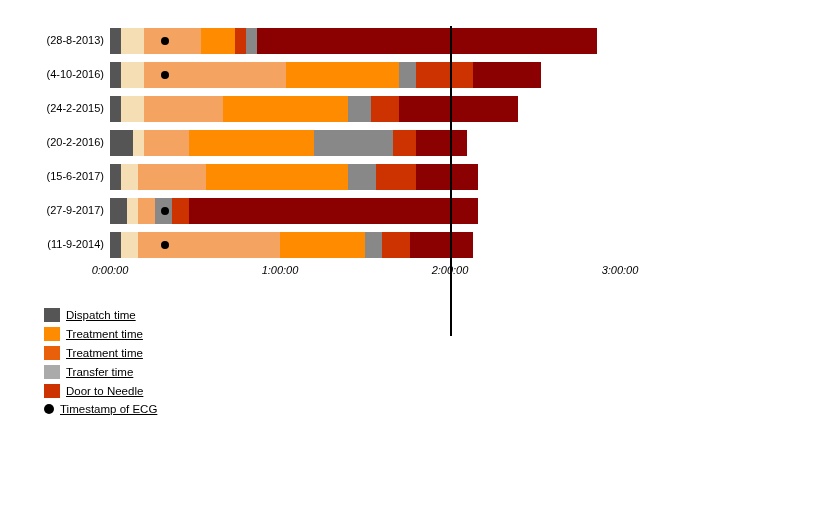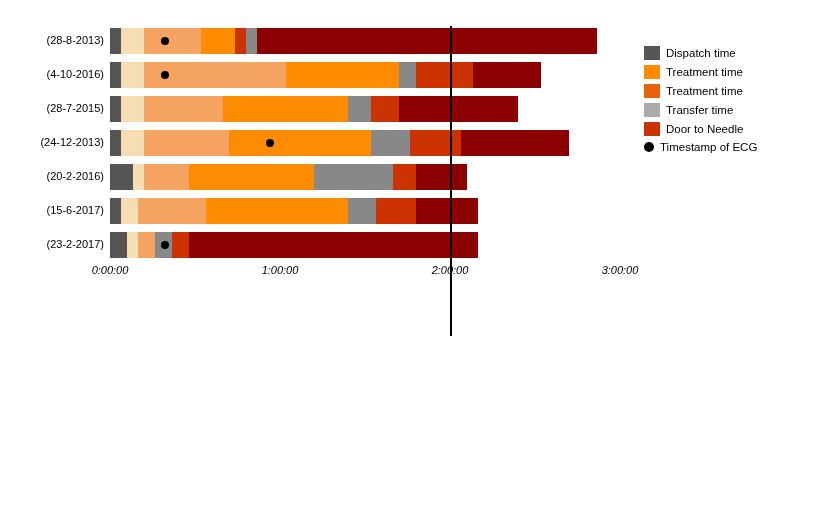--- a/index.html
+++ b/index.html
@@ -94,20 +94,21 @@
       position: absolute;
       transform: translateX(-50%);
     }
     
     .legend {
       margin-left: 18px;
       font-size: 11.5px;
       color: #000;
       flex-shrink: 0;
       width: 160px;
+      text-decoration: underline;
     }
     .legend-item {
       display: flex;
       align-items: center;
       margin-bottom: 5px;
     }
     .legend-swatch {
       width: 16px;
       height: 14px;
       margin-right: 6px;
@@ -121,21 +122,21 @@
       margin-right: 6px;
       flex-shrink: 0;
     }
   </style>
 </head>
 <body>
 
 <div class="chart-container">
   <div class="chart-title"></div>
 
-  <div style="display:flex; flex-direction:row;">
+  <div style="display:flex; flex-direction:column;">
 
     <div class="plot-area">
       <div class="y-axis-label" style="margin-left:90px;"></div>
 
       <div class="bars-and-labels" id="bars-container" style="position:relative;">
 
       <div class="bar-row">
             <div class="bar-label">(28-8-2013)</div>
             <div class="bar-wrapper" style="width: 510px; position: relative;">
               <div class="bar-segment" style="width: 11.3333px; background: rgb(85, 85, 85);"></div>
@@ -155,42 +156,29 @@
               <div class="bar-segment" style="width: 22.6667px; background: rgb(245, 222, 179);"></div>
               <div class="bar-segment" style="width: 141.667px; background: rgb(244, 164, 96);"></div>
               <div class="bar-segment" style="width: 113.333px; background: rgb(255, 140, 0);"></div>
               <div class="bar-segment" style="width: 17px; background: rgb(136, 136, 136);"></div>
               <div class="bar-segment" style="width: 56.6667px; background: rgb(204, 51, 0);"></div>
               <div class="bar-segment" style="width: 68px; background: rgb(139, 0, 0);"></div>
               <div class="timestamp-dot" style="left: 51px;"></div>
             </div>
           </div>
           <div class="bar-row">
-            <div class="bar-label">(28-7-2015)</div>
+            <div class="bar-label">(24-2-2015)</div>
             <div class="bar-wrapper" style="width: 510px; position: relative;">
               <div class="bar-segment" style="width: 11.3333px; background: rgb(85, 85, 85);"></div>
               <div class="bar-segment" style="width: 22.6667px; background: rgb(245, 222, 179);"></div>
               <div class="bar-segment" style="width: 79.3333px; background: rgb(244, 164, 96);"></div>
               <div class="bar-segment" style="width: 124.667px; background: rgb(255, 140, 0);"></div>
               <div class="bar-segment" style="width: 22.6667px; background: rgb(136, 136, 136);"></div>
               <div class="bar-segment" style="width: 28.3333px; background: rgb(204, 51, 0);"></div>
               <div class="bar-segment" style="width: 119px; background: rgb(139, 0, 0);"></div>
-            </div>
-          </div>
-          <div class="bar-row">
-            <div class="bar-label">(24-12-2013)</div>
-            <div class="bar-wrapper" style="width: 510px; position: relative;">
-              <div class="bar-segment" style="width: 11.3333px; background: rgb(85, 85, 85);"></div>
-              <div class="bar-segment" style="width: 22.6667px; background: rgb(245, 222, 179);"></div>
-              <div class="bar-segment" style="width: 85px; background: rgb(244, 164, 96);"></div>
-              <div class="bar-segment" style="width: 141.667px; background: rgb(255, 140, 0);"></div>
-              <div class="bar-segment" style="width: 39.6667px; background: rgb(136, 136, 136);"></div>
-              <div class="bar-segment" style="width: 51px; background: rgb(204, 51, 0);"></div>
-              <div class="bar-segment" style="width: 107.667px; background: rgb(139, 0, 0);"></div>
-              <div class="timestamp-dot" style="left: 155.833px;"></div>
             </div>
           </div>
           <div class="bar-row">
             <div class="bar-label">(20-2-2016)</div>
             <div class="bar-wrapper" style="width: 510px; position: relative;">
               <div class="bar-segment" style="width: 22.6667px; background: rgb(85, 85, 85);"></div>
               <div class="bar-segment" style="width: 11.3333px; background: rgb(245, 222, 179);"></div>
               <div class="bar-segment" style="width: 45.3333px; background: rgb(244, 164, 96);"></div>
               <div class="bar-segment" style="width: 124.667px; background: rgb(255, 140, 0);"></div>
               <div class="bar-segment" style="width: 79.3333px; background: rgb(136, 136, 136);"></div>
@@ -204,31 +192,44 @@
               <div class="bar-segment" style="width: 11.3333px; background: rgb(85, 85, 85);"></div>
               <div class="bar-segment" style="width: 17px; background: rgb(245, 222, 179);"></div>
               <div class="bar-segment" style="width: 68px; background: rgb(244, 164, 96);"></div>
               <div class="bar-segment" style="width: 141.667px; background: rgb(255, 140, 0);"></div>
               <div class="bar-segment" style="width: 28.3333px; background: rgb(136, 136, 136);"></div>
               <div class="bar-segment" style="width: 39.6667px; background: rgb(204, 51, 0);"></div>
               <div class="bar-segment" style="width: 62.3333px; background: rgb(139, 0, 0);"></div>
             </div>
           </div>
           <div class="bar-row">
-            <div class="bar-label">(23-2-2017)</div>
+            <div class="bar-label">(27-9-2017)</div>
             <div class="bar-wrapper" style="width: 510px; position: relative;">
               <div class="bar-segment" style="width: 17px; background: rgb(85, 85, 85);"></div>
               <div class="bar-segment" style="width: 11.3333px; background: rgb(245, 222, 179);"></div>
               <div class="bar-segment" style="width: 17px; background: rgb(244, 164, 96);"></div>
               <div class="bar-segment" style="width: 17px; background: rgb(136, 136, 136);"></div>
               <div class="bar-segment" style="width: 17px; background: rgb(204, 51, 0);"></div>
               <div class="bar-segment" style="width: 289px; background: rgb(139, 0, 0);"></div>
               <div class="timestamp-dot" style="left: 51px;"></div>
             </div>
           </div>
+          <div class="bar-row">
+            <div class="bar-label">(11-9-2014)</div>
+            <div class="bar-wrapper" style="width: 510px; position: relative;">
+              <div class="bar-segment" style="width: 11.3333px; background: rgb(85, 85, 85);"></div>
+              <div class="bar-segment" style="width: 17px; background: rgb(245, 222, 179);"></div>
+              <div class="bar-segment" style="width: 141.667px; background: rgb(244, 164, 96);"></div>
+              <div class="bar-segment" style="width: 85px; background: rgb(255, 140, 0);"></div>
+              <div class="bar-segment" style="width: 17px; background: rgb(136, 136, 136);"></div>
+              <div class="bar-segment" style="width: 28.3333px; background: rgb(204, 51, 0);"></div>
+              <div class="bar-segment" style="width: 62.3333px; background: rgb(139, 0, 0);"></div>
+              <div class="timestamp-dot" style="left: 51px;"></div>
+            </div>
+          </div>
           <div class="vline" style="left: 430px; height: 310px; top: 0px;"></div>
         </div>
 
       <div class="x-axis" style="height:22px; position:relative; margin-left:90px; width:510px;font-style:italic;">
       <span class="x-tick" style="left: 0px;">0:00:00</span>
           <span class="x-tick" style="left: 170px;">1:00:00</span>
           <span class="x-tick" style="left: 340px;">2:00:00</span>
           <span class="x-tick" style="left: 510px;">3:00:00</span>
         </div>
     </div>

